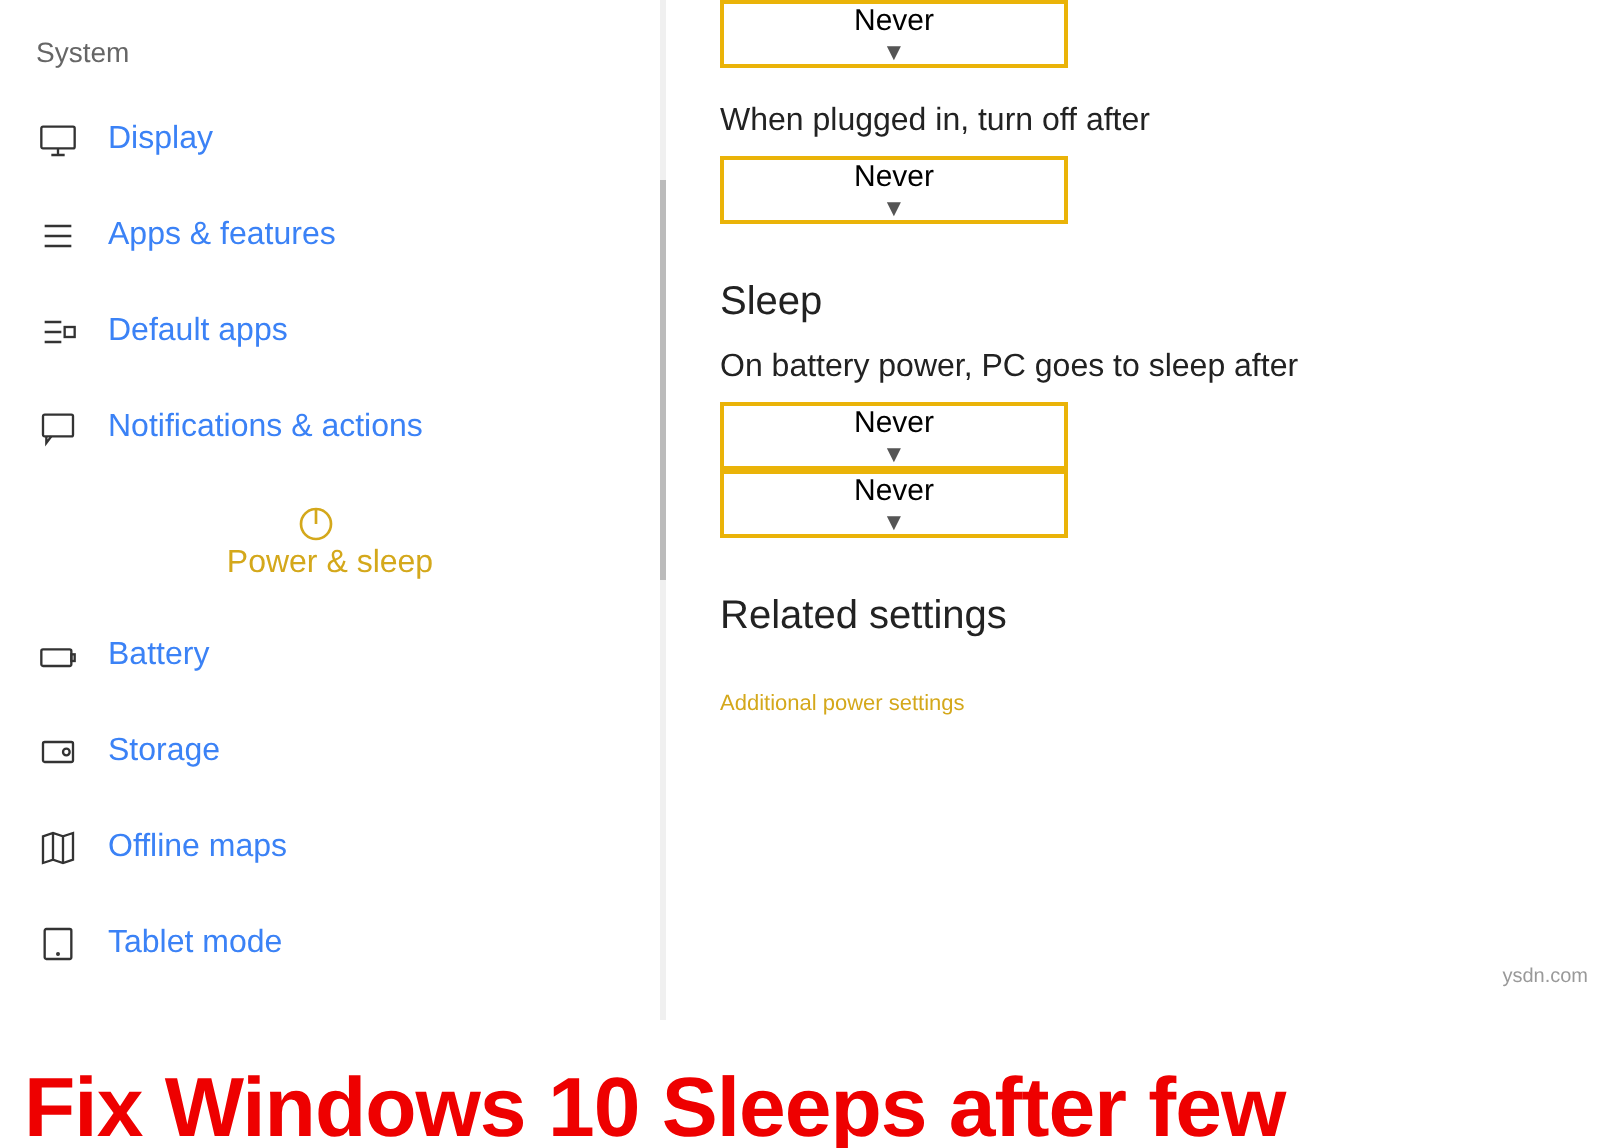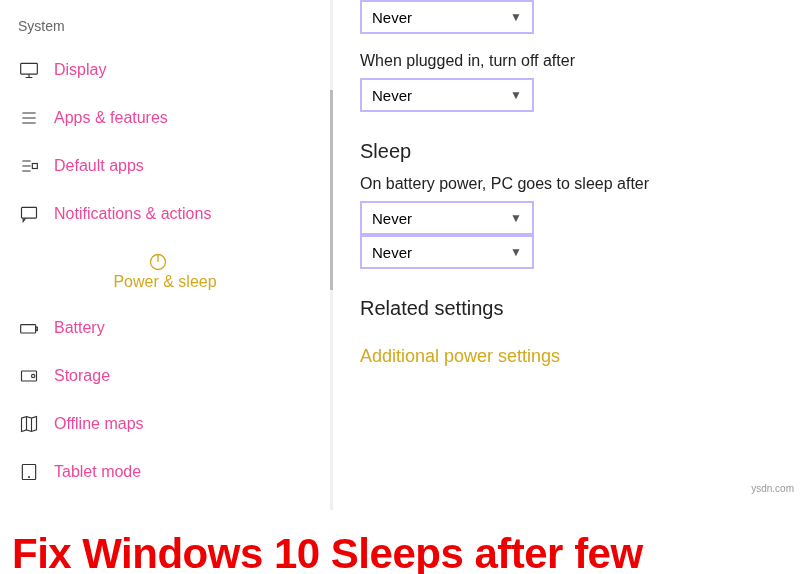--- a/index.html
+++ b/index.html
@@ -1,32 +1,32 @@
 <!DOCTYPE html>
 <html><head>
 <meta charset="utf-8">
 <style>
 * { box-sizing: border-box; margin: 0; padding: 0; font-family: "Segoe UI", Arial, sans-serif; }
 body { width: 800px; height: 574px; background: #fff; overflow: hidden; position: relative; }
 .container { display: flex; height: 510px; }
 .sidebar { width: 330px; padding-top: 12px; border-right: none; position: relative; }
 .sidebar-title { font-size: 14px; font-weight: 400; color: #666; padding: 6px 18px 12px 18px; }
-.sidebar-item { display: flex; align-items: center; padding: 13px 18px 13px 18px; cursor: pointer; font-size: 16px; color: #ec4899; }
+.sidebar-item { display: flex; align-items: center; padding: 13px 18px 13px 18px; cursor: pointer; font-size: 16px; color: #3b82f6; }
 .sidebar-item.active { color: #d4a81b; flex-direction: column; }
 .sidebar-item .icon { width: 22px; height: 22px; margin-right: 14px; display: inline-flex; align-items: center; justify-content: center; flex-shrink: 0; }
 .sidebar-item .icon svg { width: 20px; height: 20px; }
 .sidebar-item.active .icon svg { stroke: #d4a81b; fill: none; }
 .main { flex: 1; padding: 0 20px 0 30px; position: relative; }
 .main-scroll { position: absolute; left: 0; top: 0; width: 3px; height: 100%; background: #f0f0f0; }
 .main-scroll-thumb { width: 3px; background: #bbb; height: 200px; margin-top: 90px; }
 .section-heading { font-size: 20px; font-weight: 300; color: #222; margin: 28px 0 12px 0; }
 .field-label { font-size: 16px; color: #222; margin: 18px 0 8px 0; }
-.select-box { width: 174px; height: 34px; border: 2px solid #c4b5fd; display: flex; align-items: center; justify-content: space-between; padding: 0 10px; font-size: 15px; cursor: pointer; background: #fff; }
+.select-box { width: 174px; height: 34px; border: 2px solid #eab308; display: flex; align-items: center; justify-content: space-between; padding: 0 10px; font-size: 15px; cursor: pointer; background: #fff; flex-direction: column; }
 .select-box .chev { font-size: 12px; color: #555; }
-.related-link { color: #d4a81b; font-size: 18px; margin-top: 14px; cursor: pointer; display: inline-block; }
+.related-link { color: #d4a81b; font-size: 11px; margin-top: 14px; cursor: pointer; display: inline-block; }
 .footer-text { position: absolute; left: 12px; bottom: -4px; font-size: 42px; font-weight: 700; color: #e00; letter-spacing: -0.5px; font-family: Arial, sans-serif; }
 .watermark { position: absolute; right: 6px; bottom: 80px; font-size: 10px; color: #999; }
 </style>
 </head>
 <body>
 
 <div class="container">
   <div class="sidebar">
     <div class="sidebar-title">System</div>
 

